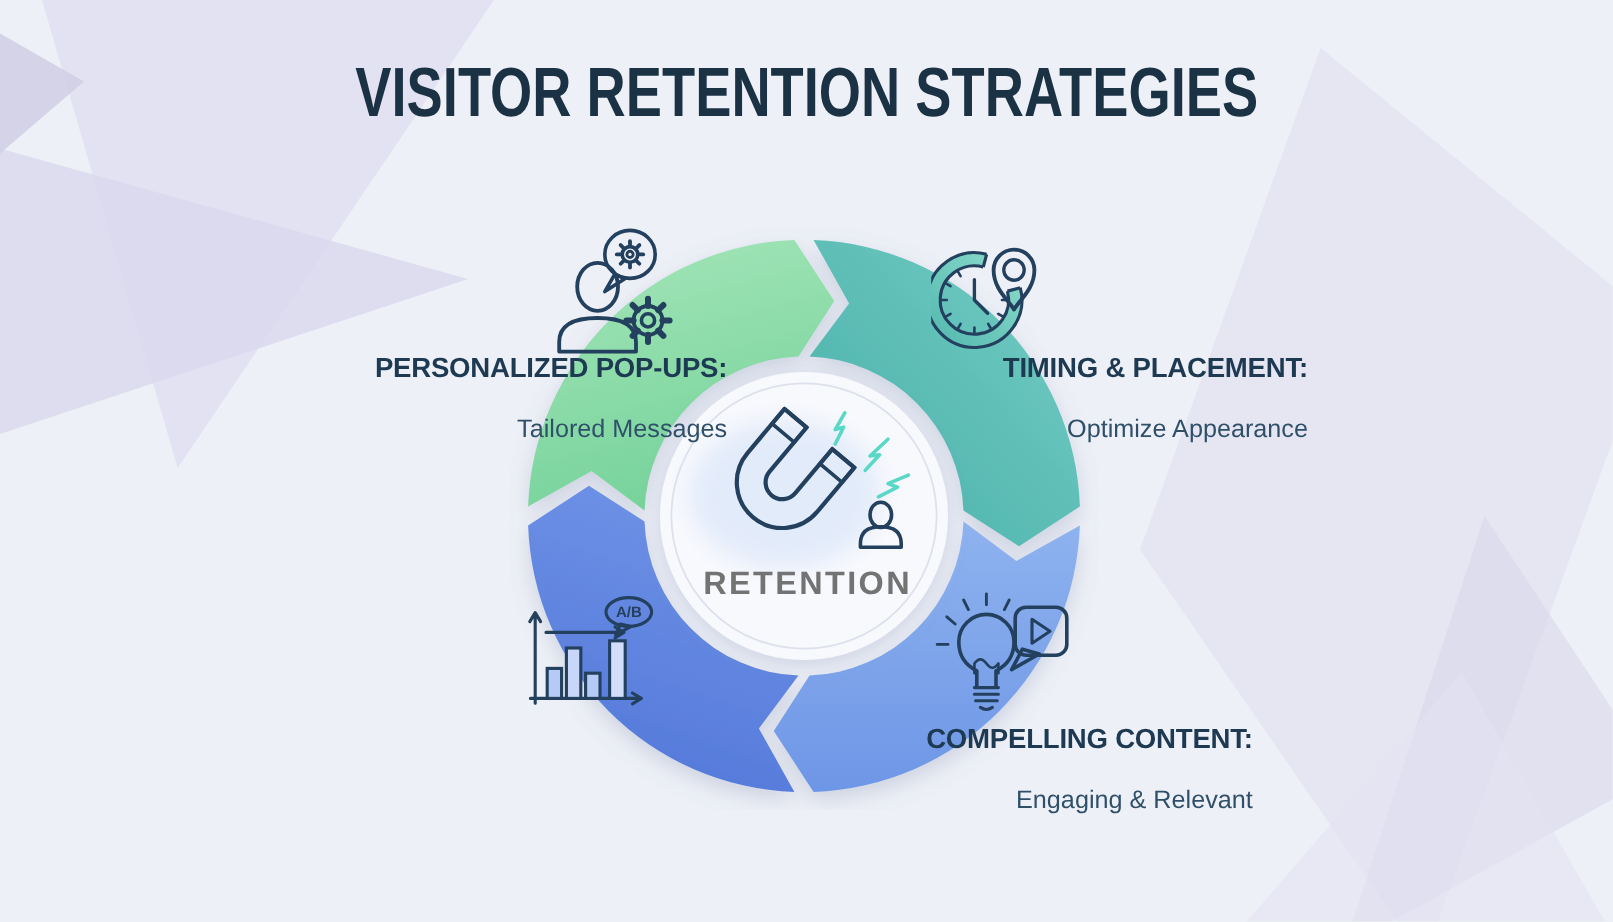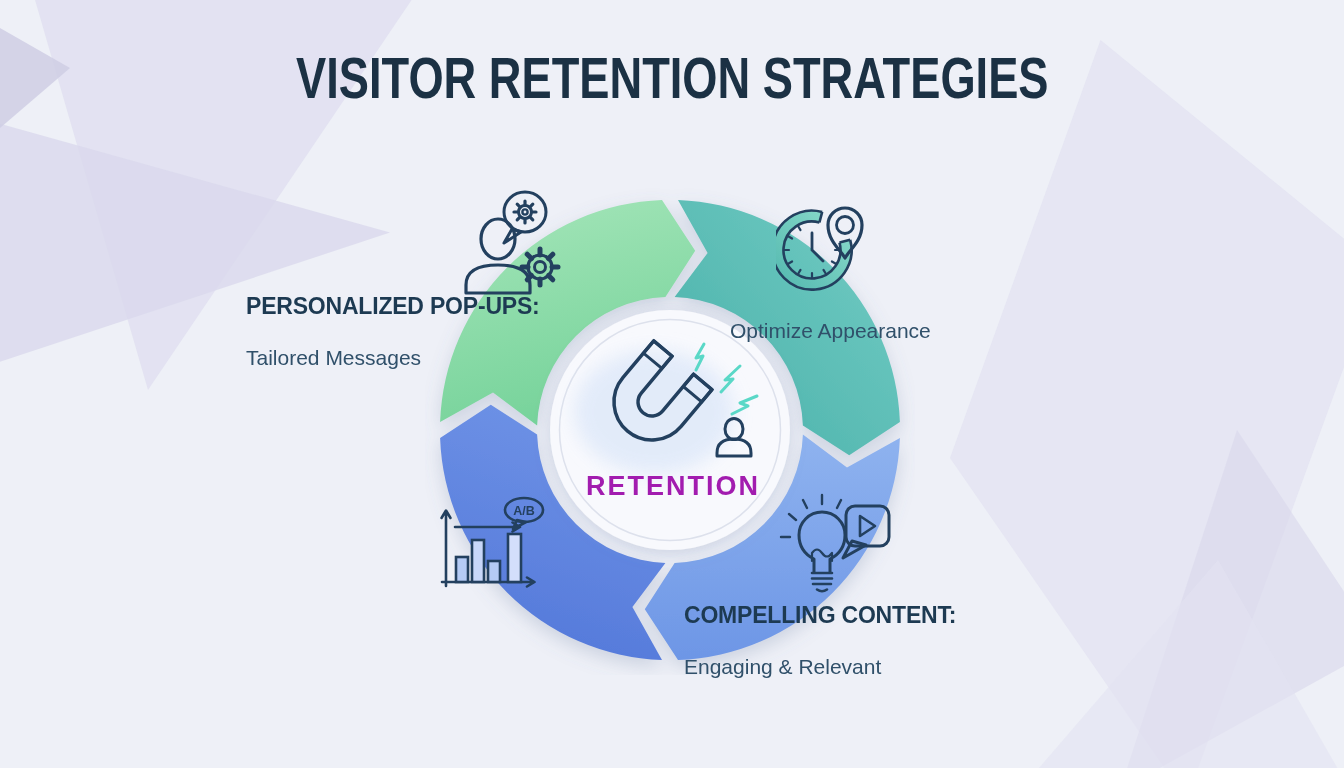--- a/index.html
+++ b/index.html
@@ -18,22 +18,22 @@
       clip-path:polygon(0 100%,45% 0,100% 60%);}
   .s6{left:1020px;top:560px;width:330px;height:230px;background:#e3e2f2;opacity:.6;
       clip-path:polygon(0 100%,60% 0,100% 100%);}
   .title{position:absolute;left:0;top:44px;width:1344px;text-align:center;z-index:2;}
   .title span{display:inline-block;font-size:58px;font-weight:bold;color:#1b3144;
       letter-spacing:0px;transform:scaleX(.78);transform-origin:50% 50%;white-space:nowrap;}
   .ring{position:absolute;left:425px;top:185px;z-index:1;}
   .iconsvg{position:absolute;z-index:3;}
   .centericon{position:absolute;left:552px;top:332px;z-index:3;}
   .center-label{position:absolute;left:545px;top:471px;width:256px;text-align:center;z-index:4;
-      font-size:27px;font-weight:bold;letter-spacing:2px;color:#a21caf;}
-  .label{position:absolute;width:360px;text-align:left;z-index:4;}
+      font-size:27px;font-weight:bold;letter-spacing:2px;color:#737373;}
+  .label{position:absolute;width:360px;text-align:right;z-index:4;}
   .label .hd{font-size:23px;font-weight:bold;color:#1d3a52;letter-spacing:-.2px;margin-bottom:4px;white-space:nowrap;}
   .label .sub{font-size:21px;color:#30506a;white-space:nowrap;margin-top:26px;}
   .lbl-tl{left:246px;top:293px;}
   .lbl-tr{left:730px;top:293px;}
   .lbl-bl{left:282px;top:602px;}
   .lbl-br{left:684px;top:602px;}
   .nstroke{stroke:#23405f;fill:none;}
   text.ab{font-family:"Liberation Sans",sans-serif;font-weight:bold;font-size:12.5px;fill:#23405f;}
 </style>
 </head>
@@ -232,20 +232,21 @@
       <rect x="70" y="17" width="43" height="40" rx="9" fill="url(#gradPurple)" class="nstroke" stroke-width="3"></rect>
       <path d="M 84 27 L 99 37 L 84 47 Z" fill="#fdfdff" class="nstroke" stroke-width="2.6" stroke-linejoin="round"></path>
     </g>
   </svg>
 
   <div class="label lbl-tl">
     <div class="hd">PERSONALIZED POP-UPS:</div>
     <div class="sub">Tailored Messages</div>
   </div>
   <div class="label lbl-tr">
+    <div class="hd">TIMING &amp; PLACEMENT:</div>
     <div class="sub">Optimize Appearance</div>
   </div>
   <div class="label lbl-br">
     <div class="hd">COMPELLING CONTENT:</div>
     <div class="sub">Engaging &amp; Relevant</div>
   </div>
 
 </div>
 
 </body></html>

